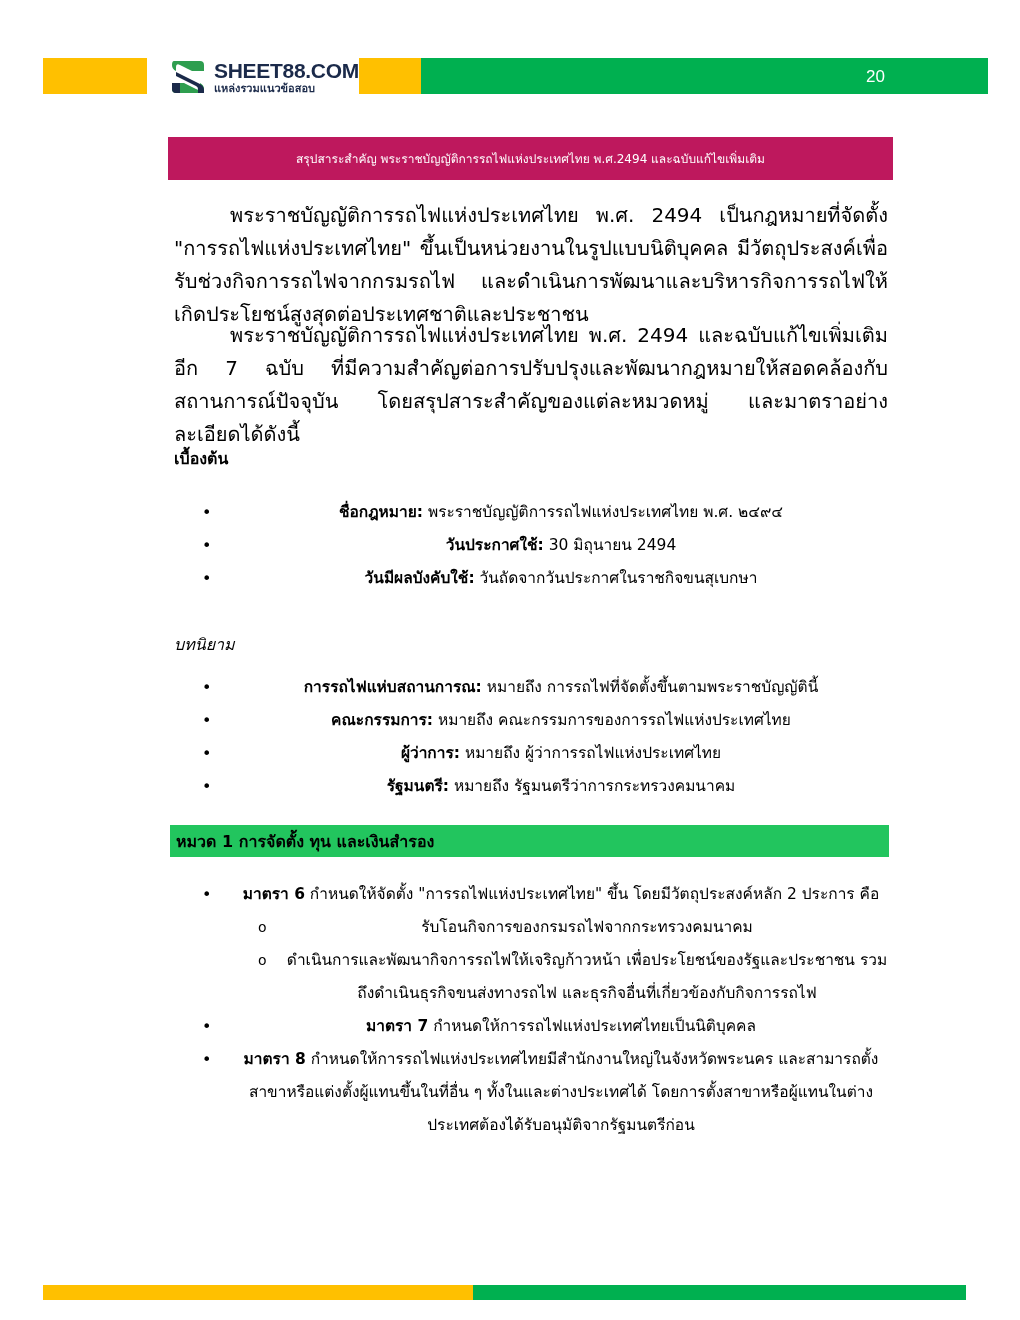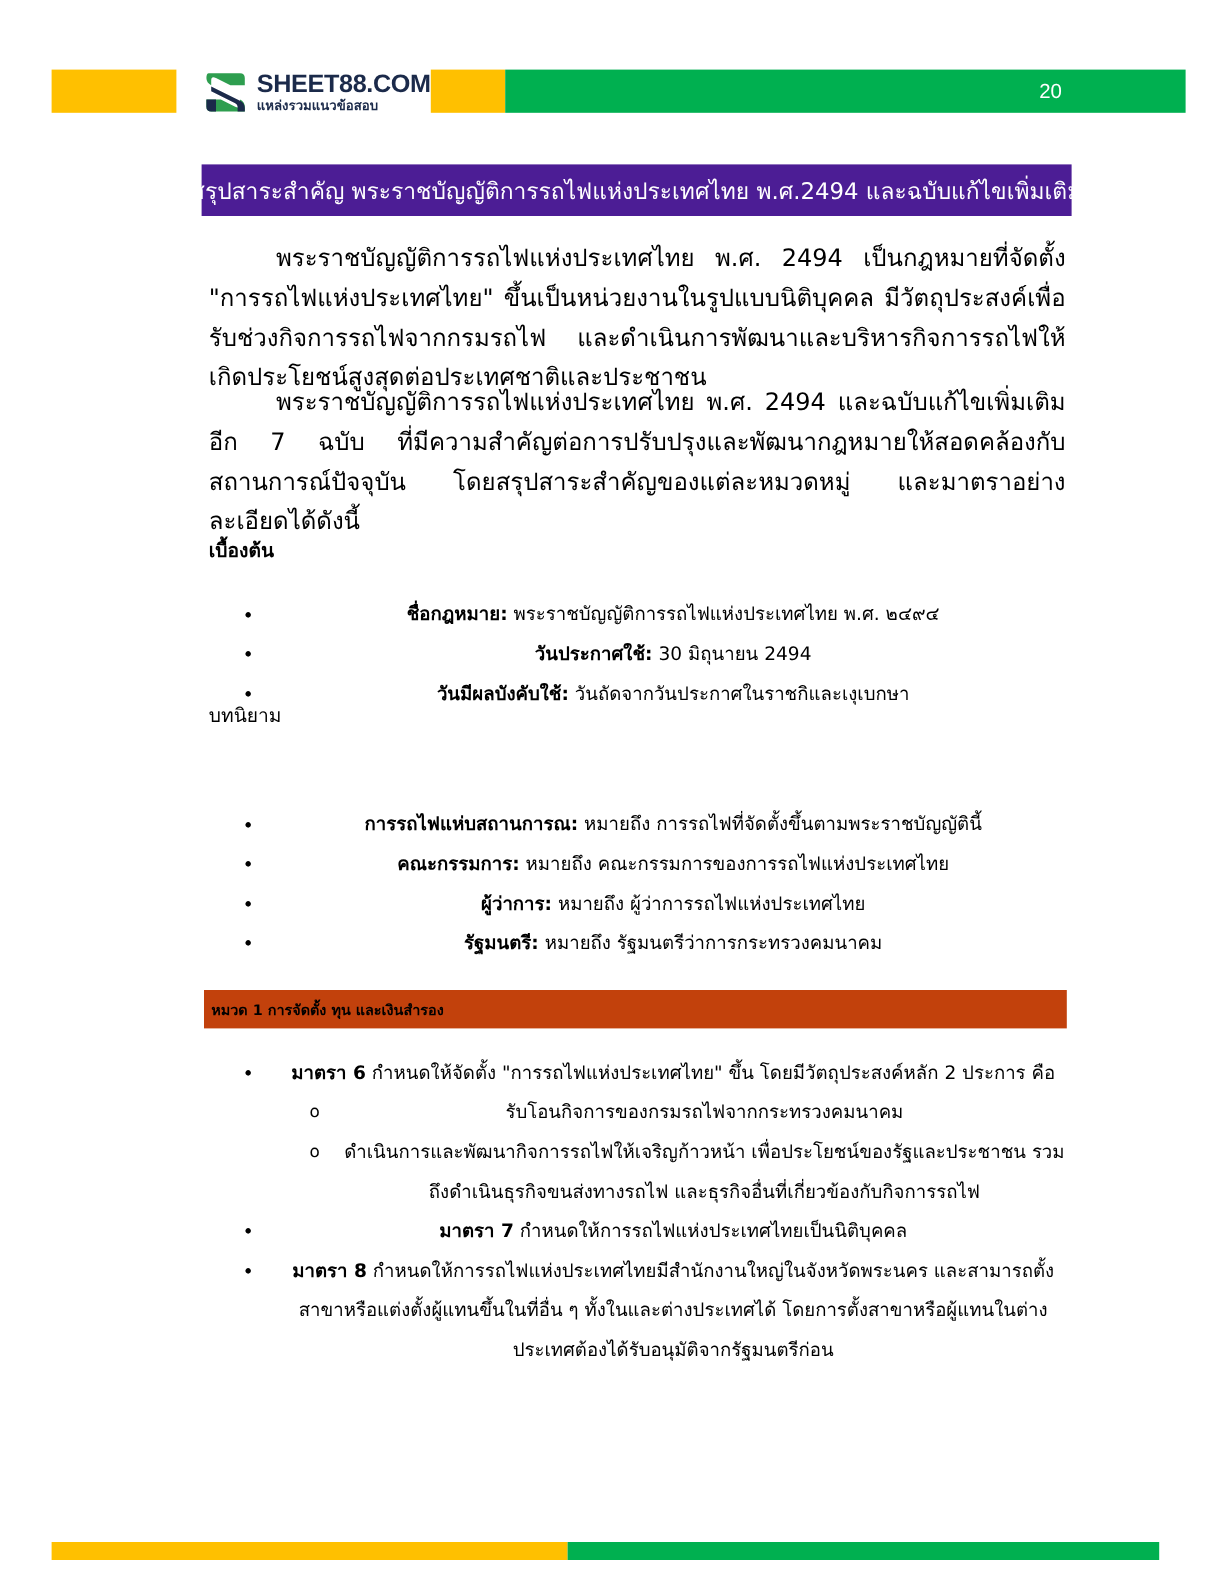--- a/index.html
+++ b/index.html
@@ -8,35 +8,35 @@
   .abs { position:absolute; }
   .bar-yellow { background:#FFC000; }
   .bar-green { background:#00B050; }
   .page-num { position:absolute; left:866px; top:67px; font-size:17px; color:#ffffff;
               font-family:"Liberation Sans", sans-serif; }
   .logo { position:absolute; left:170px; top:58px; width:175px; height:38px; display:flex; align-items:center; }
   .logo-mark { width:36px; height:36px; position:relative; margin-right:8px; }
   .logo-text { display:flex; flex-direction:column; line-height:1; }
   .logo-title { font-family:"Liberation Sans", sans-serif; font-weight:bold; font-size:21px; color:#1B2A4A; letter-spacing:-0.3px; }
   .logo-sub { font-family:"DejaVu Sans", sans-serif; font-weight:bold; font-size:11px; color:#1B2A4A; margin-top:2px; }
-  .title-bar { position:absolute; left:168px; top:137px; width:725px; height:43px; background:#4c1d95;
-               color:#fff; font-size:19px; display:flex; align-items:center; justify-content:center; white-space:nowrap; }
+  .title-bar { position:absolute; left:168px; top:137px; width:725px; height:43px; background:#be185d;
+               color:#fff; font-size:12px; display:flex; align-items:center; justify-content:center; white-space:nowrap; }
   .para { position:absolute; left:174px; width:714px; font-size:20px; line-height:33px; text-align:justify; }
   .para .indent { display:inline-block; width:56px; }
   .heading { position:absolute; left:174px; font-size:16px; font-weight:bold; }
   .heading.normal { font-weight:normal; }
   ul.list { position:absolute; left:174px; width:716px; margin:0; padding:0; list-style:none; font-size:15.5px; }
   ul.list > li { position:relative; padding-left:58px; line-height:33px;text-align:center; }
   ul.list > li::before { content:"•"; position:absolute; left:28px; top:0; font-size:16px; }
   ul.sub { list-style:none; margin:0; padding:0; }
   ul.sub > li { position:relative; padding-left:52px; line-height:33px; }
   ul.sub > li::before { content:"o"; position:absolute; left:26px; top:0; font-size:14px; }
   .lbl { font-weight:bold; }
-  .section-bar { position:absolute; left:170px; top:825px; width:719px; height:32px; background:#c2410c;
-                 font-size:12px; font-weight:bold; display:flex; align-items:center; padding-left:6px; box-sizing:border-box; }
+  .section-bar { position:absolute; left:170px; top:825px; width:719px; height:32px; background:#22c55e;
+                 font-size:16px; font-weight:bold; display:flex; align-items:center; padding-left:6px; box-sizing:border-box; }
 </style>
 </head>
 <body>
 
 <div class="abs bar-yellow" style="left:43px;top:58px;width:104px;height:36px;"></div>
 <div class="abs bar-yellow" style="left:359px;top:58px;width:62px;height:36px;"></div>
 <div class="abs bar-green" style="left:421px;top:58px;width:567px;height:36px;"></div>
 <div class="page-num">20</div>
 
 <div class="logo">
@@ -55,24 +55,24 @@
 
 <div class="title-bar">สรุปสาระสำคัญ พระราชบัญญัติการรถไฟแห่งประเทศไทย พ.ศ.2494 และฉบับแก้ไขเพิ่มเติม</div>
 
 <div class="para" style="top:199px;"><span class="indent"></span><span>พระราชบัญญัติการรถไฟแห่งประเทศไทย พ.ศ. 2494 เป็นกฎหมายที่จัดตั้ง "การรถไฟแห่งประเทศไทย" ขึ้นเป็นหน่วยงานในรูปแบบนิติบุคคล มีวัตถุประสงค์เพื่อรับช่วงกิจการรถไฟจากกรมรถไฟ และดำเนินการพัฒนาและบริหารกิจการรถไฟให้เกิดประโยชน์สูงสุดต่อประเทศชาติและประชาชน</span></div>
 <div class="para" style="top:319px;"><span class="indent"></span><span>พระราชบัญญัติการรถไฟแห่งประเทศไทย พ.ศ. 2494 และฉบับแก้ไขเพิ่มเติมอีก 7 ฉบับ ที่มีความสำคัญต่อการปรับปรุงและพัฒนากฎหมายให้สอดคล้องกับสถานการณ์ปัจจุบัน โดยสรุปสาระสำคัญของแต่ละหมวดหมู่ และมาตราอย่างละเอียดได้ดังนี้</span></div>
 
 <div class="heading" style="top:446px;">เบื้องต้น</div>
 <ul class="list" style="top:496px;">
   <li><span class="lbl">ชื่อกฎหมาย:</span><span> พระราชบัญญัติการรถไฟแห่งประเทศไทย พ.ศ. ๒๔๙๔</span></li>
   <li><span class="lbl">วันประกาศใช้:</span><span> 30 มิถุนายน 2494</span></li>
-  <li><span class="lbl">วันมีผลบังคับใช้:</span><span> วันถัดจากวันประกาศในราชกิและเงุเบกษา</span></li>
+  <li><span class="lbl">วันมีผลบังคับใช้:</span><span> วันถัดจากวันประกาศในราชกิจขนสุเบกษา</span></li>
 </ul>
 
-<div class="heading normal" style="top:584px;">บทนิยาม</div>
+<div class="heading normal" style="top:632px;font-style:italic;">บทนิยาม</div>
 <ul class="list" style="top:671px;">
   <li><span class="lbl">การรถไฟแห่บสถานการณ:</span><span> หมายถึง การรถไฟที่จัดตั้งขึ้นตามพระราชบัญญัตินี้</span></li>
   <li><span class="lbl">คณะกรรมการ:</span><span> หมายถึง คณะกรรมการของการรถไฟแห่งประเทศไทย</span></li>
   <li><span class="lbl">ผู้ว่าการ:</span><span> หมายถึง ผู้ว่าการรถไฟแห่งประเทศไทย</span></li>
   <li><span class="lbl">รัฐมนตรี:</span><span> หมายถึง รัฐมนตรีว่าการกระทรวงคมนาคม</span></li>
 </ul>
 
 <div class="section-bar">หมวด 1 การจัดตั้ง ทุน และเงินสำรอง</div>
 <ul class="list" style="top:878px;">
   <li>

